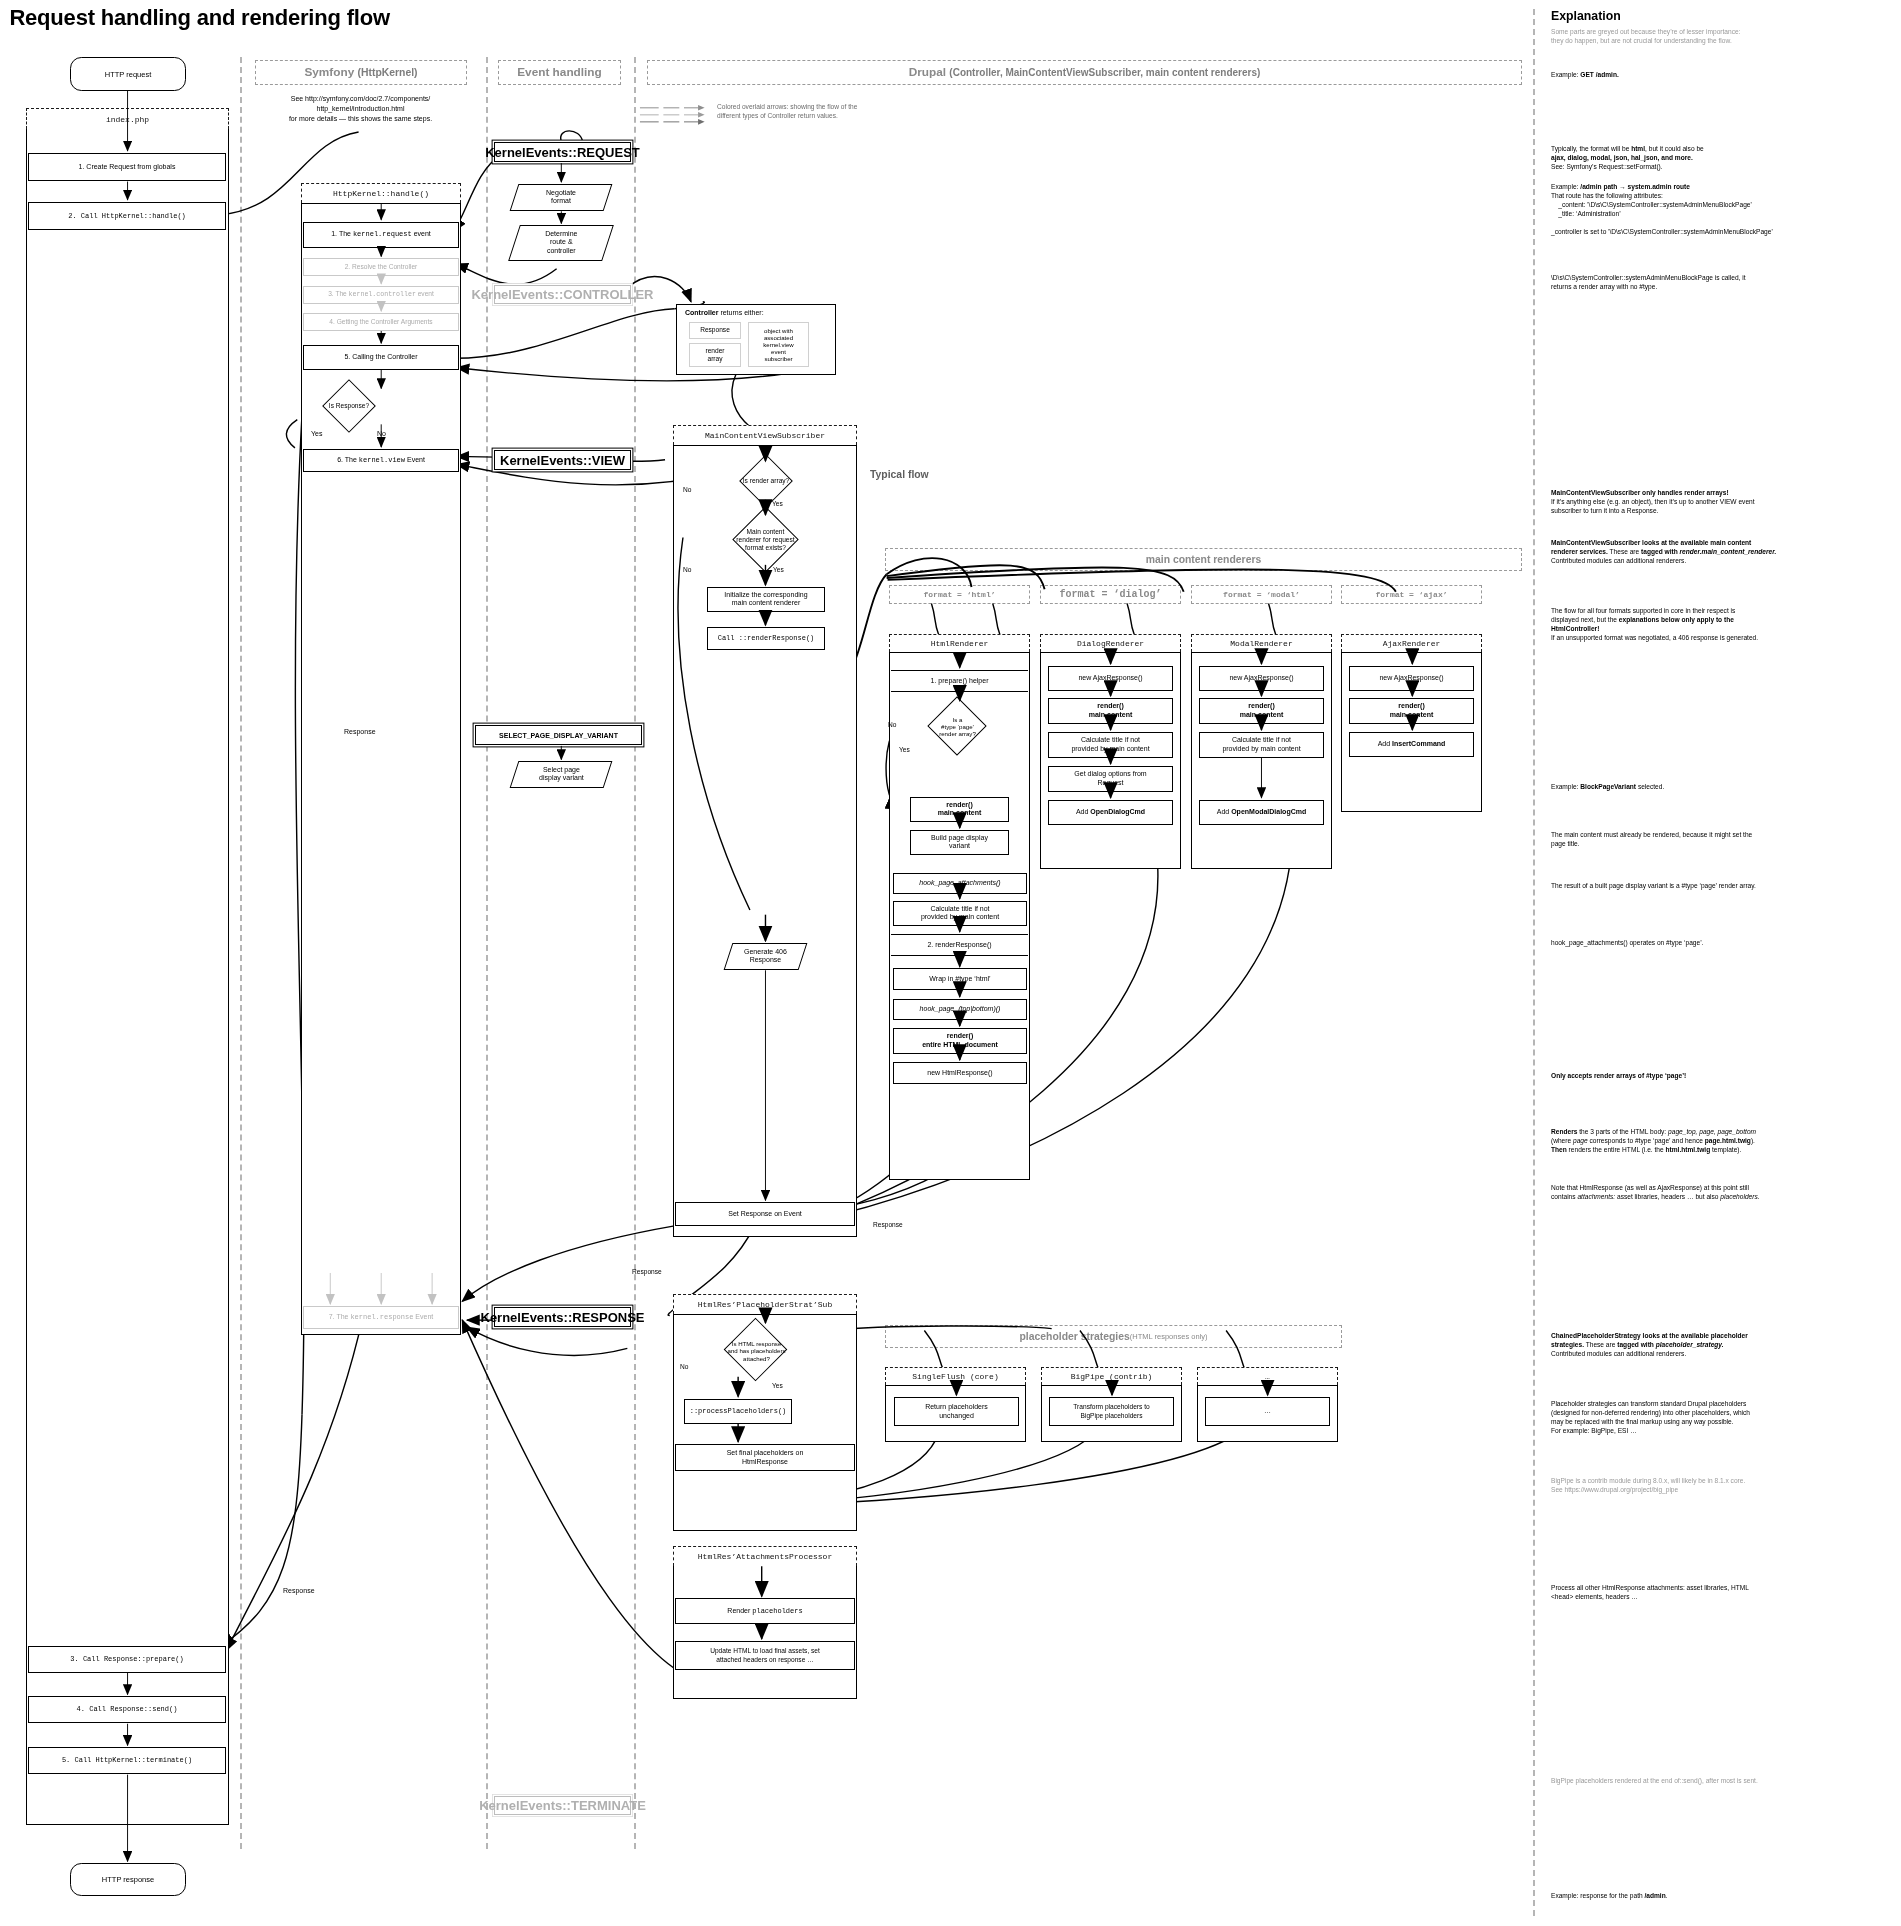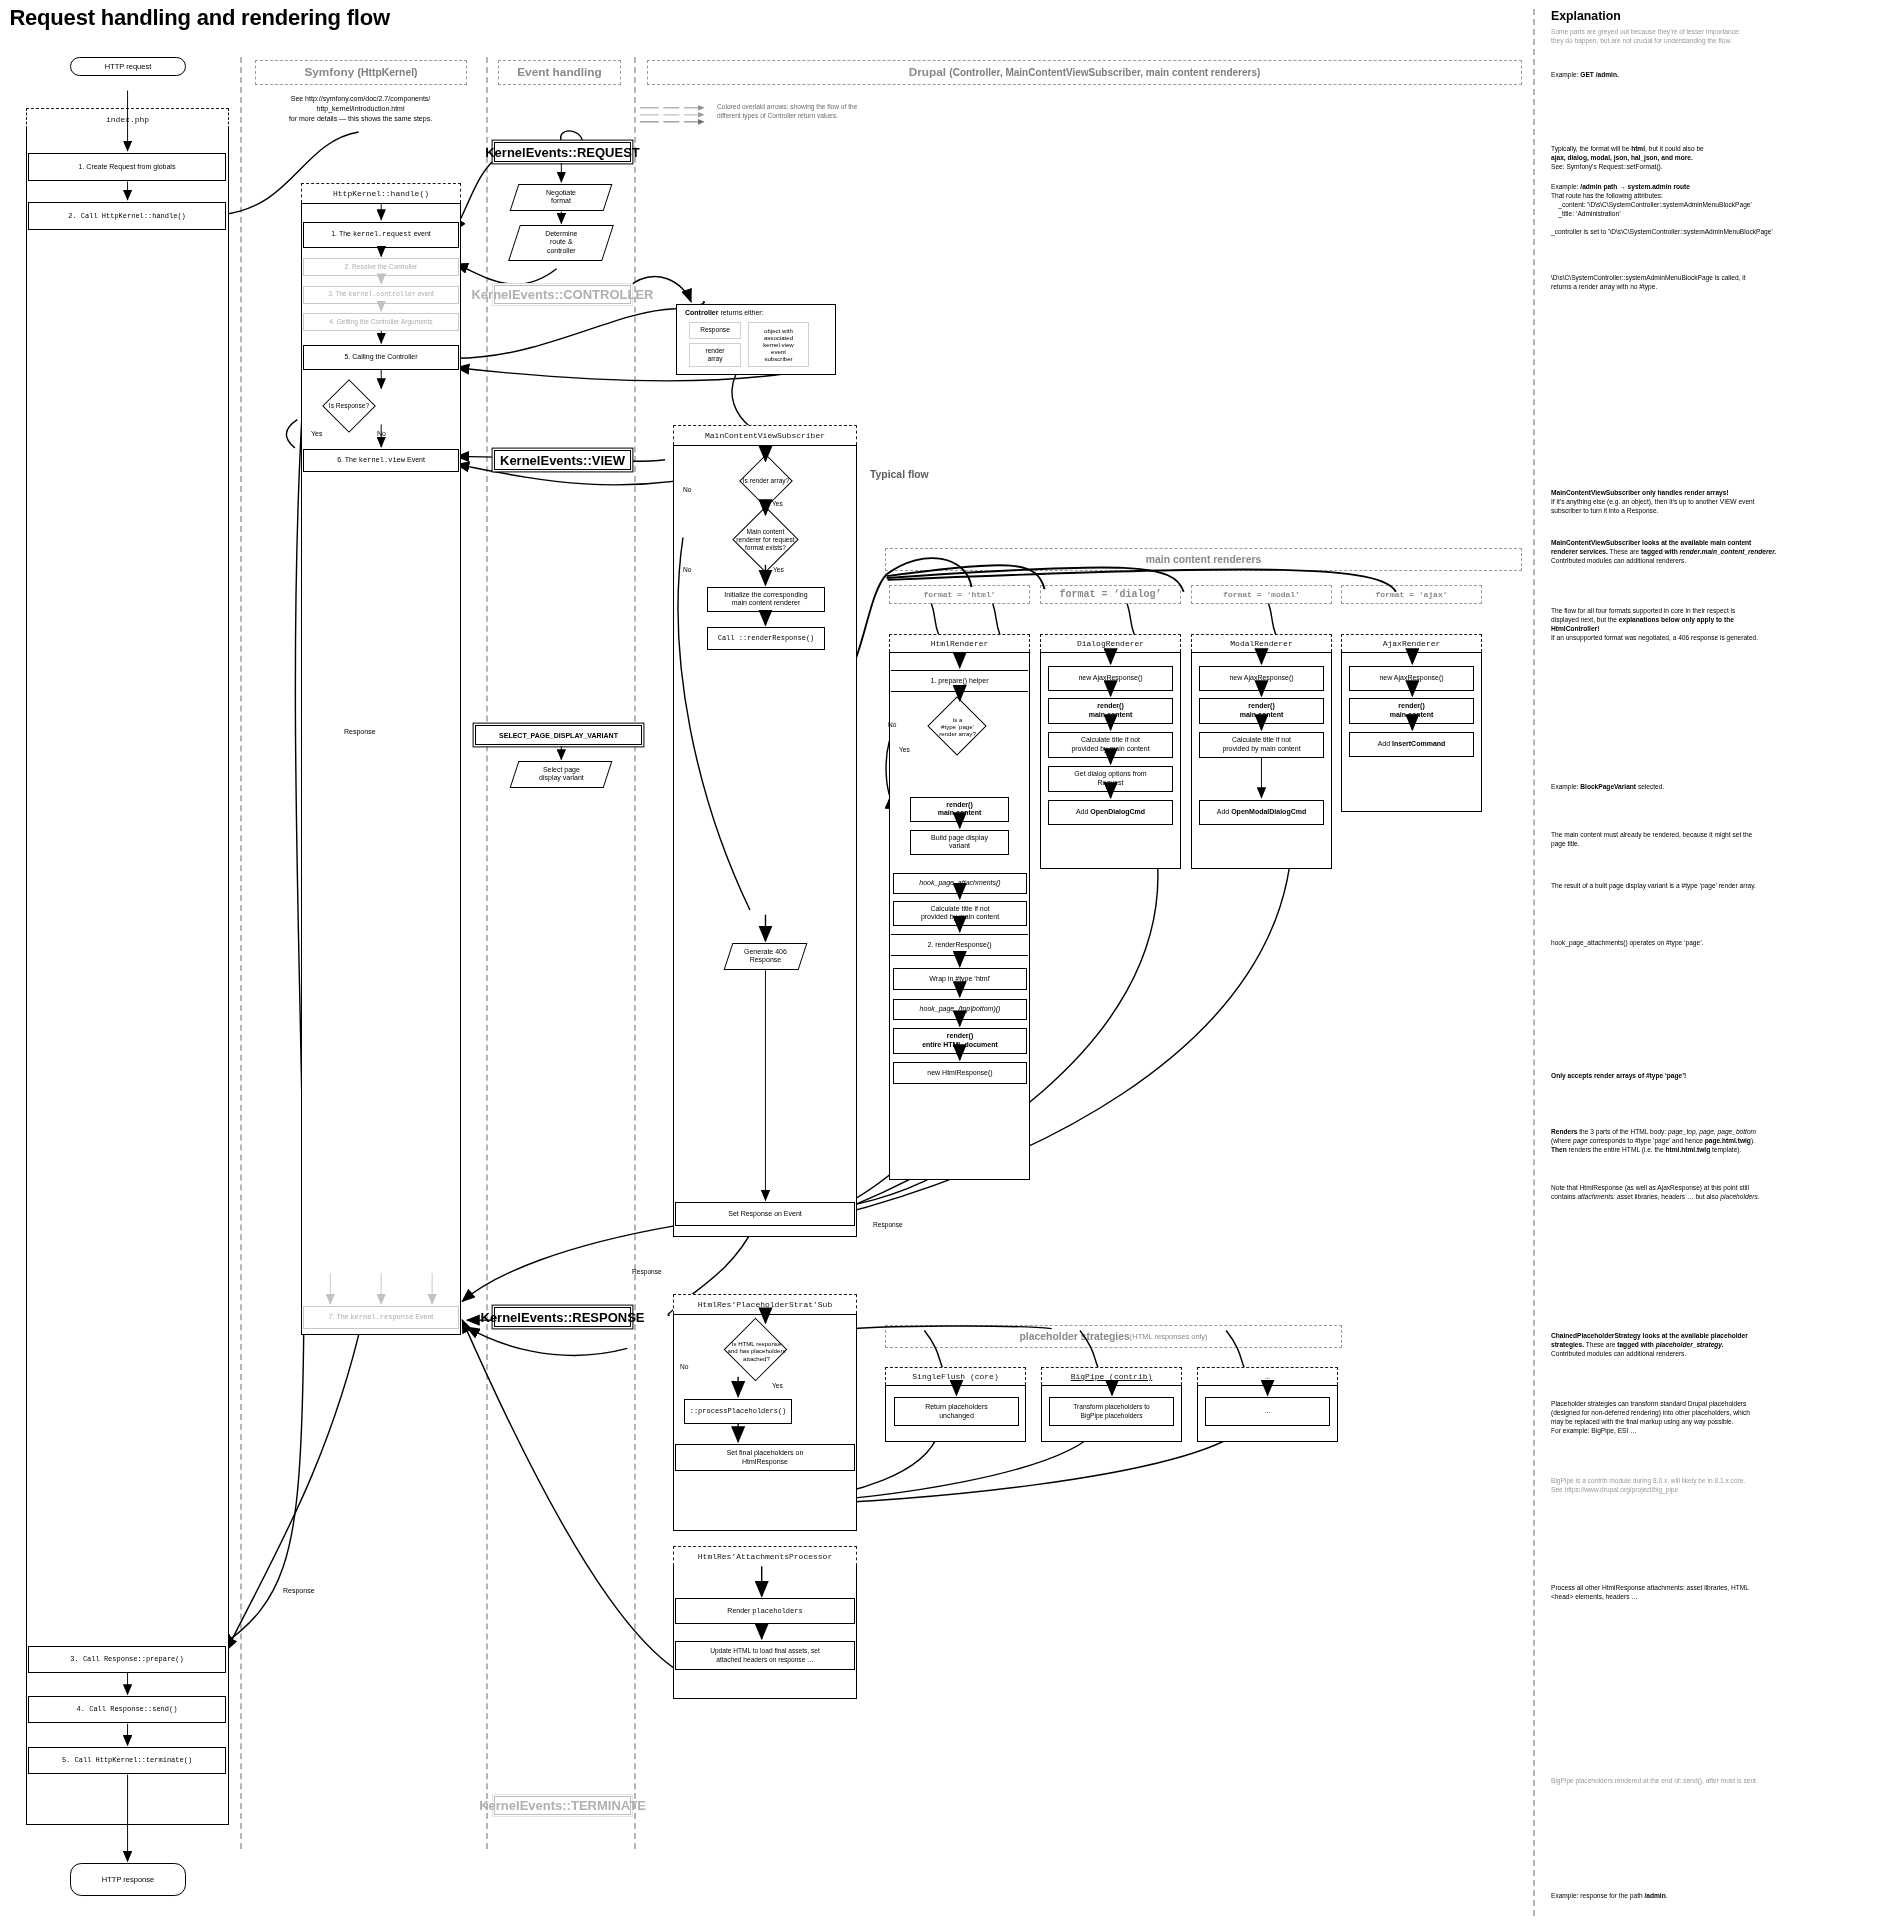--- a/index.html
+++ b/index.html
@@ -258,21 +258,21 @@
     <line x1="52" y1="40" x2="86" y2="40" stroke="#9d9d9d" stroke-width="3"></line>
     <line x1="96" y1="40" x2="126" y2="40" stroke="#9d9d9d" stroke-width="3"></line>
     <path d="M126,34 L140,40 L126,46 Z" fill="#6f6f6f"></path>
   </svg>
   <div style="margin-left:78px;white-space:pre-line;color:#6d6d6d;">Colored overlaid arrows: showing the flow of the
 different types of Controller return values.</div>
 </div>
 
 <div class="lbl" style="left:870px;top:469px;font-size:10.4px;font-weight:bold;color:#5e5e5e;">Typical flow</div>
 
-<div class="term" style="left:70px;top:57px;width:116px;height:19px;">
+<div class="term" style="left:70px;top:57px;width:116px;height:34px;">
   <span>HTTP request</span>
 </div>
 
 <div class="grp-label" style="left:26px;top:108px;width:203px;height:21px;">
   <span>index.php</span>
 </div>
 <div class="grp-body" style="left:26px;top:128px;width:203px;height:1697px;"></div>
 
 <div class="step" style="left:28px;top:153px;width:198px;height:28px;">
   <span>1. Create Request from globals</span>
@@ -583,21 +583,21 @@
 
 <div class="grp-label mono" style="left:885px;top:1367px;width:141px;height:18px;">
   <span>SingleFlush (core)</span>
 </div>
 <div class="grp-body" style="left:885px;top:1385px;width:141px;height:57px;"></div>
 <div class="step" style="left:894px;top:1397px;width:125px;height:29px;white-space:pre-line;">
   <span>Return placeholders
 unchanged</span>
 </div>
 
-<div class="grp-label mono" style="left:1041px;top:1367px;width:141px;height:18px;text-decoration:underline;">
+<div class="grp-label mono" style="left:1041px;top:1367px;width:141px;height:18px;">
   <span>BigPipe (contrib)</span>
 </div>
 <div class="grp-body" style="left:1041px;top:1385px;width:141px;height:57px;"></div>
 <div class="step" style="left:1049px;top:1397px;width:125px;height:29px;white-space:pre-line;font-size:6.6px;">
   <span>Transform placeholders to
 BigPipe placeholders</span>
 </div>
 
 <div class="grp-label mono" style="left:1197px;top:1367px;width:141px;height:18px;">
   <span>…</span>

